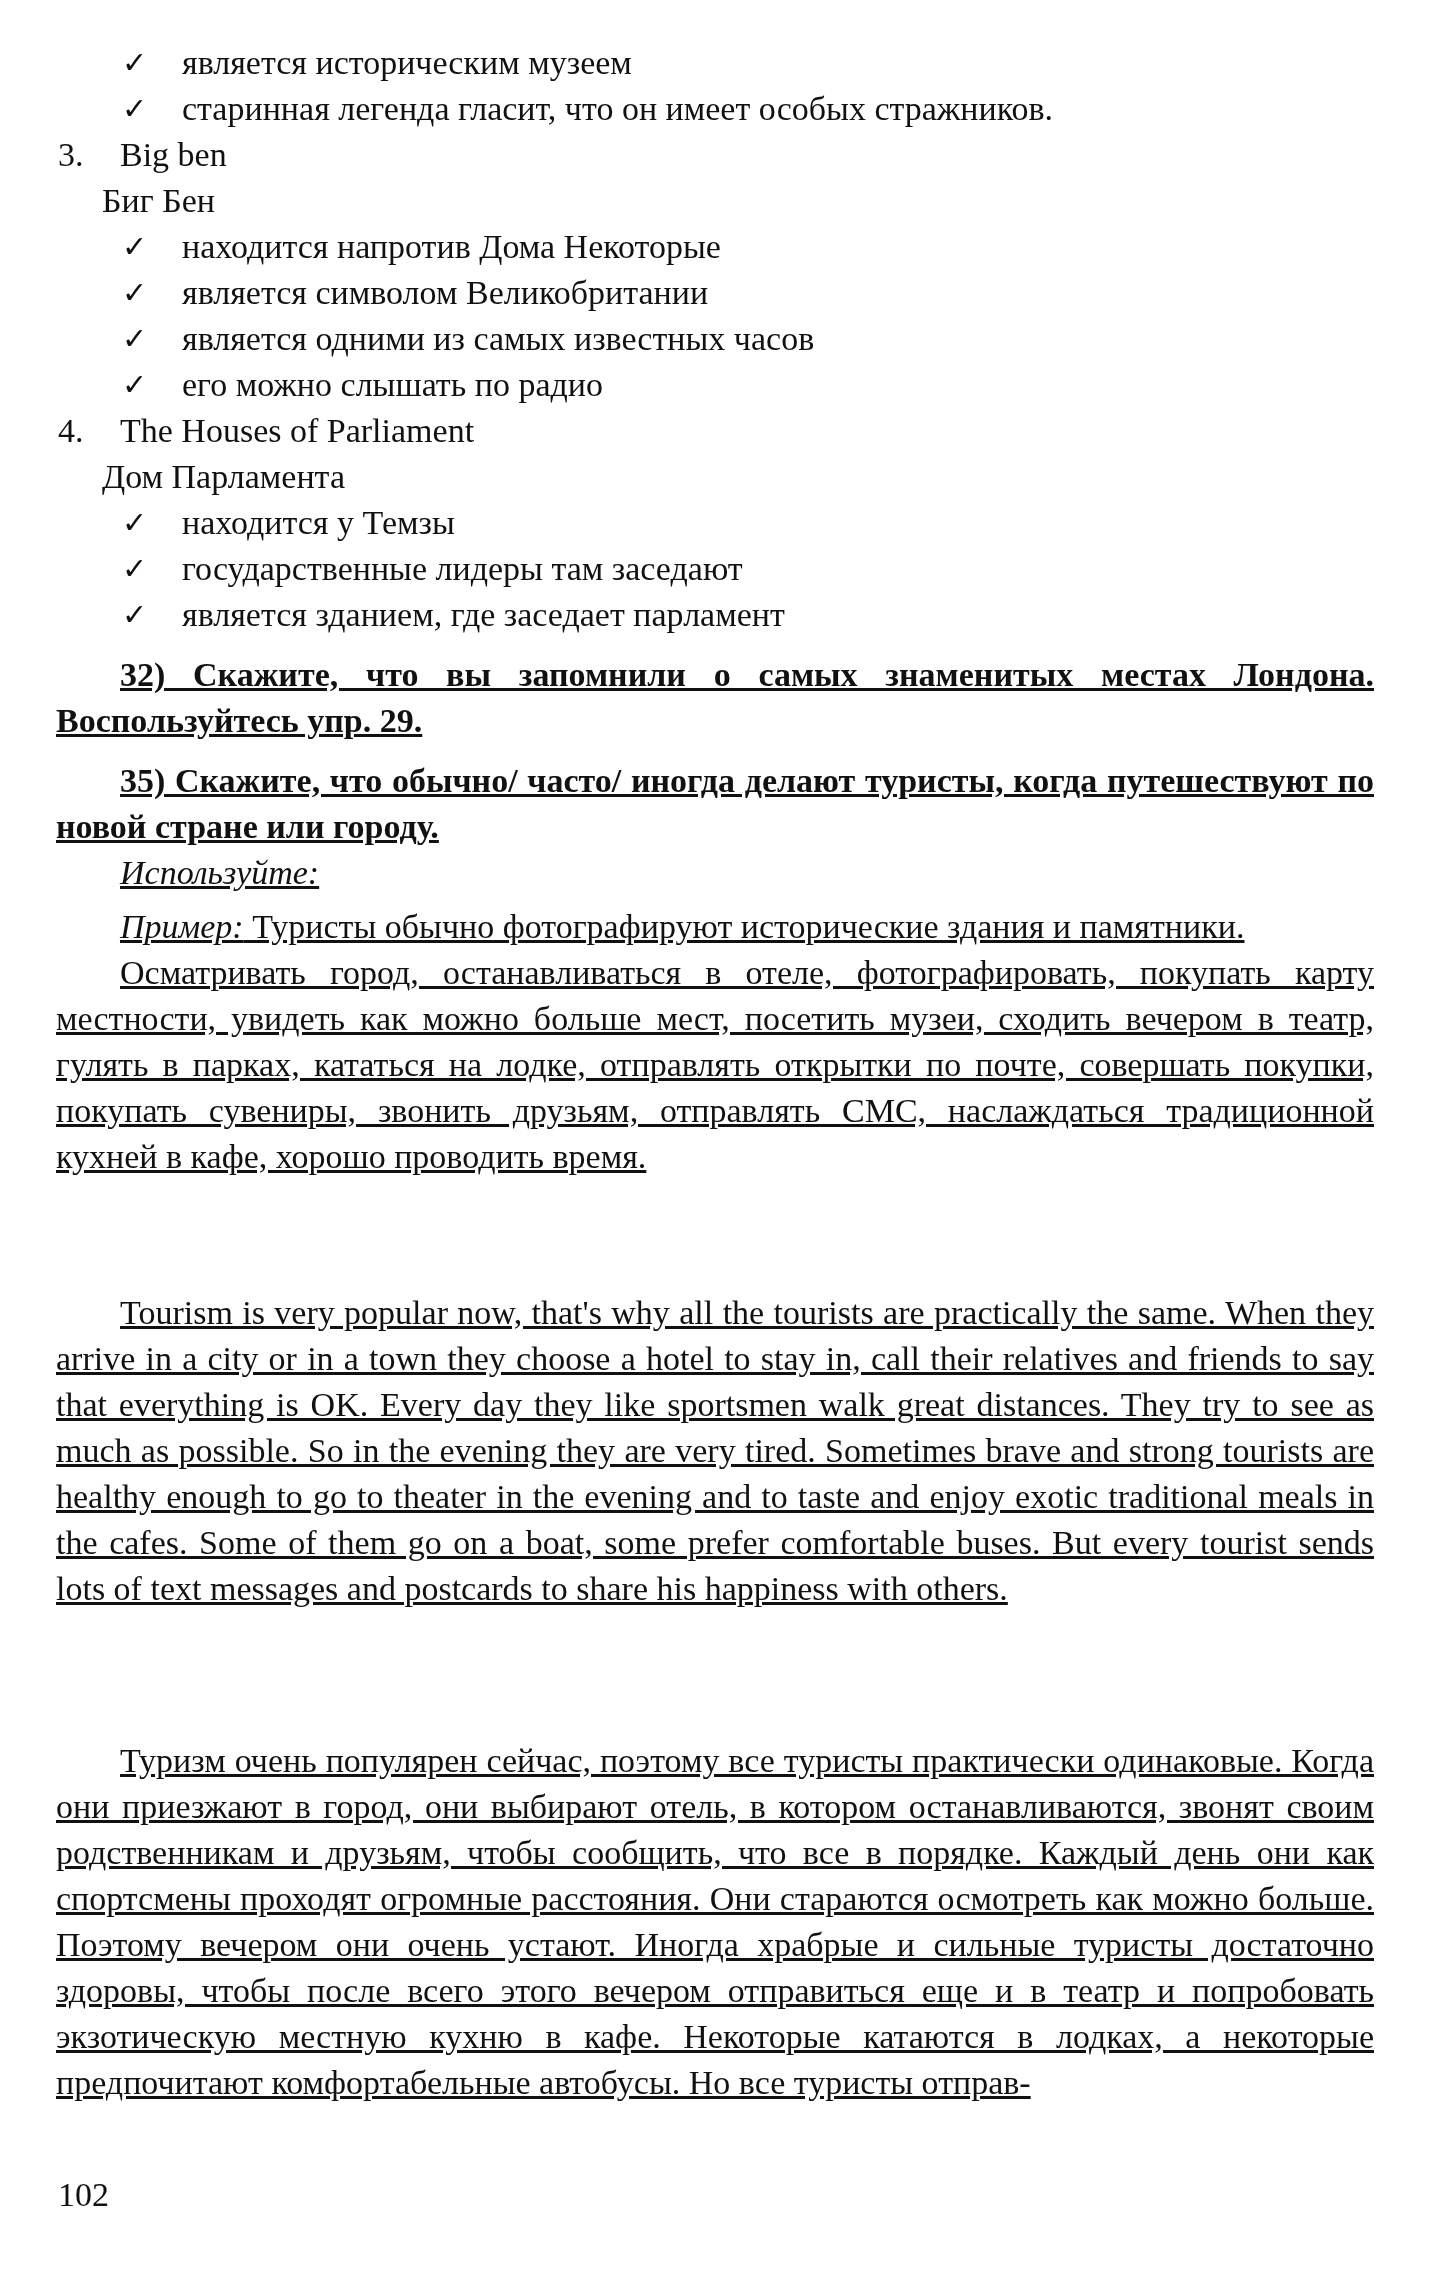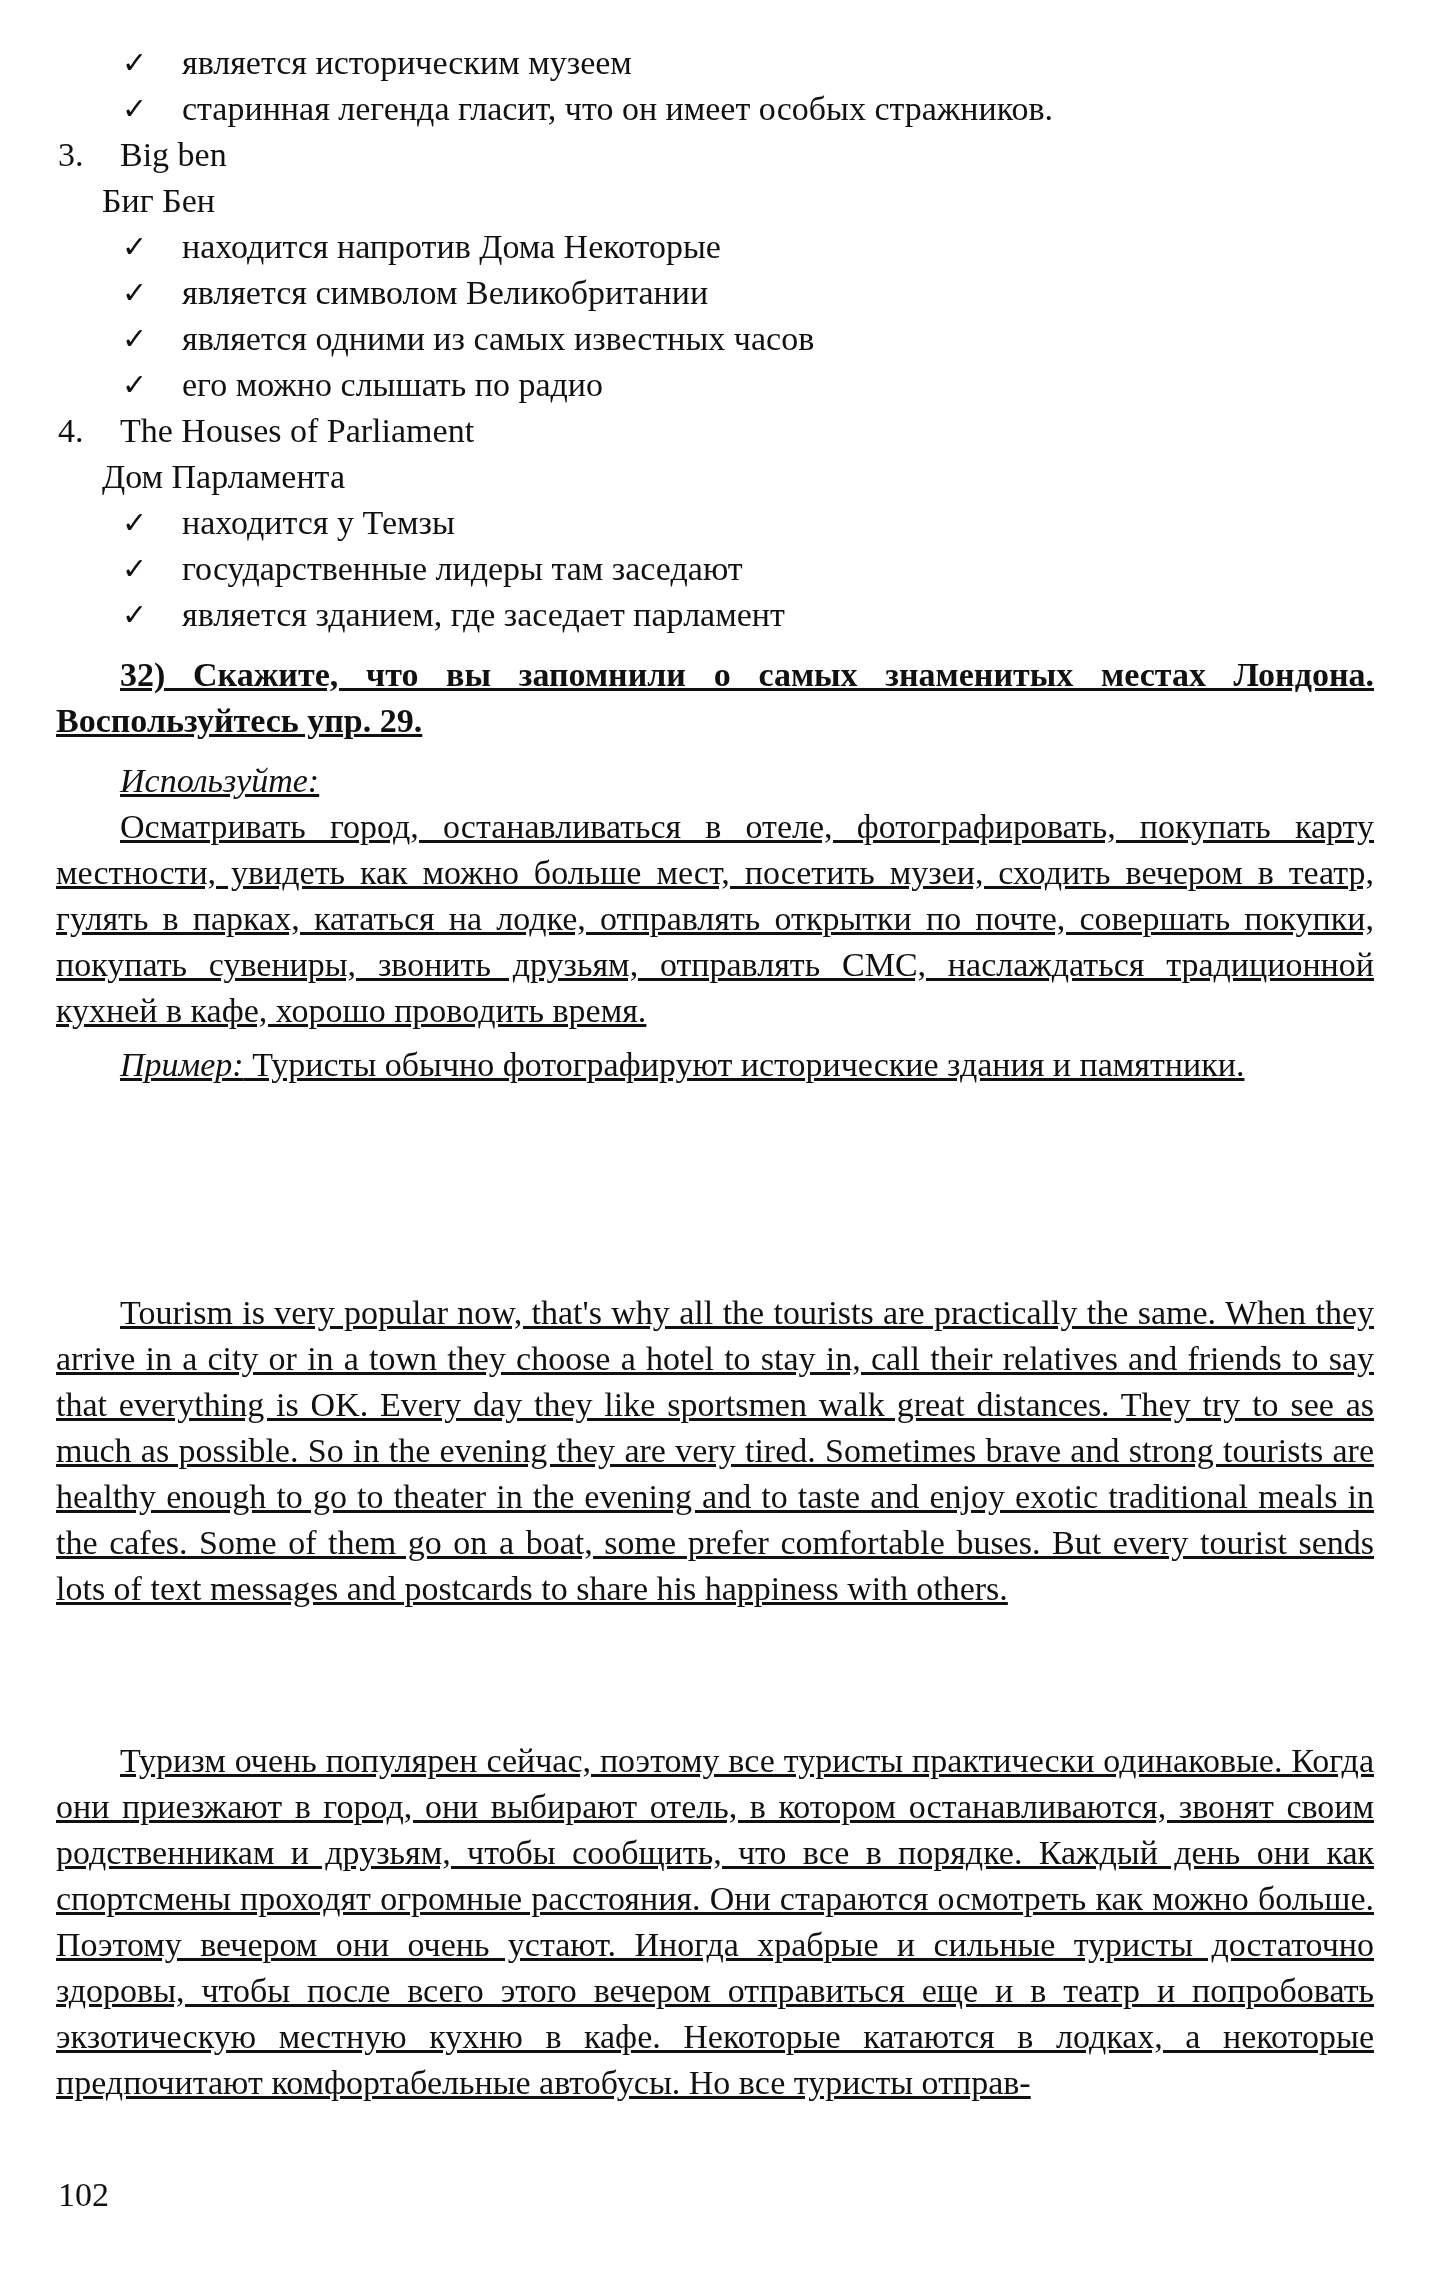--- a/index.html
+++ b/index.html
@@ -86,23 +86,24 @@
       <span class="check">✓</span>
       <span class="check-text">является зданием, где заседает парламент</span>
     </div>
   </div>
 
   <div class="block" style="top:652px">
     <p class="bold">32) Скажите, что вы запомнили о самых знаменитых местах Лондона. Воспользуйтесь упр. 29.</p>
   </div>
 
   <div class="block" style="top:758px">
+    <p class="bold">35) Скажите, что обычно/ часто/ иногда делают туристы, когда путешествуют по новой стране или городу.</p>
     <p class="ital">Используйте:</p>
+    <p style="margin-top:8px"><span class="ital">Пример:</span><span> Туристы обычно фотографируют исторические здания и памятники.</span></p>
     <p>Осматривать город, останавливаться в отеле, фотографировать, покупать карту местности, увидеть как можно больше мест, посетить музеи, сходить вечером в театр, гулять в парках, кататься на лодке, отправлять открытки по почте, совершать покупки, покупать сувениры, звонить друзьям, отправлять СМС, наслаждаться традиционной кухней в кафе, хорошо проводить время.</p>
-    <p style="margin-top:8px"><span class="ital">Пример:</span><span> Туристы обычно фотографируют исторические здания и памятники.</span></p>
   </div>
 
   <div class="block" style="top:1290px">
     <p>Tourism is very popular now, that's why all the tourists are practically the same. When they arrive in a city or in a town they choose a hotel to stay in, call their relatives and friends to say that everything is OK. Every day they like sportsmen walk great distances. They try to see as much as possible. So in the evening they are very tired. Sometimes brave and strong tourists are healthy enough to go to theater in the evening and to taste and enjoy exotic traditional meals in the cafes. Some of them go on a boat, some prefer comfortable buses. But every tourist sends lots of text messages and postcards to share his happiness with others.</p>
   </div>
 
   <div class="block" style="top:1738px">
     <p>Туризм очень популярен сейчас, поэтому все туристы практически одинаковые. Когда они приезжают в город, они выбирают отель, в котором останавливаются, звонят своим родственникам и друзьям, чтобы сообщить, что все в порядке. Каждый день они как спортсмены проходят огромные расстояния. Они стараются осмотреть как можно больше. Поэтому вечером они очень устают. Иногда храбрые и сильные туристы достаточно здоровы, чтобы после всего этого вечером отправиться еще и в театр и попробовать экзотическую местную кухню в кафе. Некоторые катаются в лодках, а некоторые предпочитают комфортабельные автобусы. Но все туристы отправ-</p>
   </div>
 

